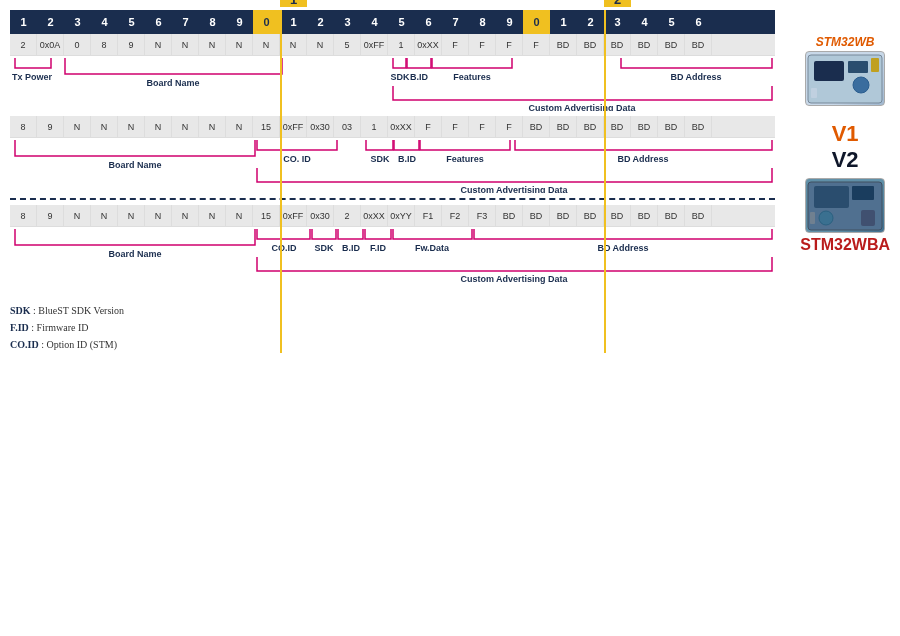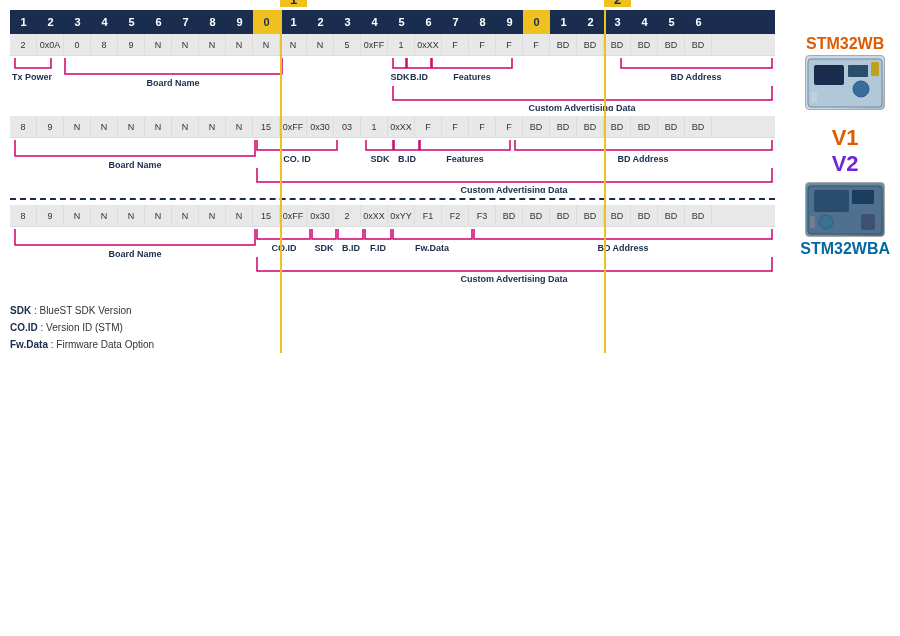--- a/index.html
+++ b/index.html
@@ -87,20 +87,21 @@
       margin: 5px 0;
       width: 765px;
     }
 
     
     .legend {
       margin-top: 8px;
       font-size: 10px;
       color: #333;
       line-height: 1.7;
+      font-family: Liberation Serif, serif;
     }
 
     .legend span.key {
       font-weight: bold;
       color: #1a2d4e;
     }
 
     
     .right-panel {
       position: absolute;
@@ -151,48 +152,48 @@
       pointer-events: none;
     }
   </style>
 </head>
 <body>
 
 <div class="main-container">
 
   <div class="right-panel">
 
-    <div class="board-label" style="color:#e05a00; font-size:16px; font-weight:bold; margin-bottom:2px;">STM32WB</div>
+    <div class="board-label" style="color:#e05a00; font-size:12px; font-weight:bold; margin-bottom:2px;font-style:italic;">STM32WB</div>
     <div class="board-img board-img-stm32wb">
 
       <svg width="78" height="52" viewBox="0 0 78 52">
         <rect x="2" y="2" width="74" height="48" rx="3" fill="#b0c8d8" stroke="#789" stroke-width="1"></rect>
         <rect x="8" y="8" width="30" height="20" rx="2" fill="#1a2d4e"></rect>
         <rect x="42" y="8" width="20" height="12" rx="1" fill="#2a4d6e"></rect>
         <circle cx="55" cy="32" r="8" fill="#3a6d9e" stroke="#2a5d8e" stroke-width="1"></circle>
         <rect x="5" y="35" width="6" height="10" rx="1" fill="#c0d0e0"></rect>
         <rect x="65" y="5" width="8" height="14" rx="1" fill="#c0a020"></rect>
       </svg>
     </div>
 
     <div style="font-size:22px; font-weight:bold; color:#e05a00; margin-top:15px; text-align:left;">V1</div>
 
-    <div style="font-size:22px; font-weight:bold; color:#6d28d9; text-align:center;">V2</div>
+    <div style="font-size:22px; font-weight:bold; color:#0f172a; text-align:center;">V2</div>
 
     <div class="board-img board-img-stm32wba" style="margin-top:5px;">
       <svg width="78" height="52" viewBox="0 0 78 52">
         <rect x="2" y="2" width="74" height="48" rx="3" fill="#507090" stroke="#405060" stroke-width="1"></rect>
         <rect x="8" y="6" width="35" height="22" rx="2" fill="#2a4d6e"></rect>
         <rect x="46" y="6" width="22" height="14" rx="1" fill="#1a3d5e"></rect>
         <circle cx="20" cy="38" r="7" fill="#3a7090" stroke="#2a6080" stroke-width="1"></circle>
         <rect x="55" y="30" width="14" height="16" rx="2" fill="#405070"></rect>
         <rect x="4" y="32" width="5" height="12" rx="1" fill="#708090"></rect>
       </svg>
     </div>
-    <div class="board-label" style="color:#0369a1; font-size:16px; font-weight:bold; margin-top:3px;">STM32WBA</div>
+    <div class="board-label" style="color:#b91c1c; font-size:16px; font-weight:bold; margin-top:3px;">STM32WBA</div>
   </div>
 
   <div style="position:relative; width:765px;">
 
     <div style="position:relative;">
       <div class="header-row" id="header-row">
       <div class="header-cell">1</div>
           <div class="header-cell">2</div>
           <div class="header-cell">3</div>
           <div class="header-cell">4</div>
@@ -397,19 +398,19 @@
           <text x="613" y="24" font-size="9" fill="#1a2d4e" font-weight="bold" text-anchor="middle">BD Address</text>
 
           <path d="M247,30 L247,44 L762,44 L762,30" fill="none" stroke="#d0006e" stroke-width="1.5"></path>
           <text x="504" y="55" font-size="9" fill="#1a2d4e" font-weight="bold" text-anchor="middle">Custom Advertising Data</text>
         </svg>
       </div>
     </div>
 
     <div class="legend" style="margin-top:10px;">
       <div><span class="key">SDK</span><span> : BlueST SDK Version</span></div>
-      <div><span class="key">CO.ID</span><span> : Version ID (STM)</span></div>
-      <div><span class="key">Fw.Data</span><span> : Firmware Data Option</span></div>
+      <div><span class="key">F.ID</span><span> : Firmware ID</span></div>
+      <div><span class="key">CO.ID</span><span> : Option ID (STM)</span></div>
     </div>
 
   </div>
 
 </div>
 
 </body></html>

